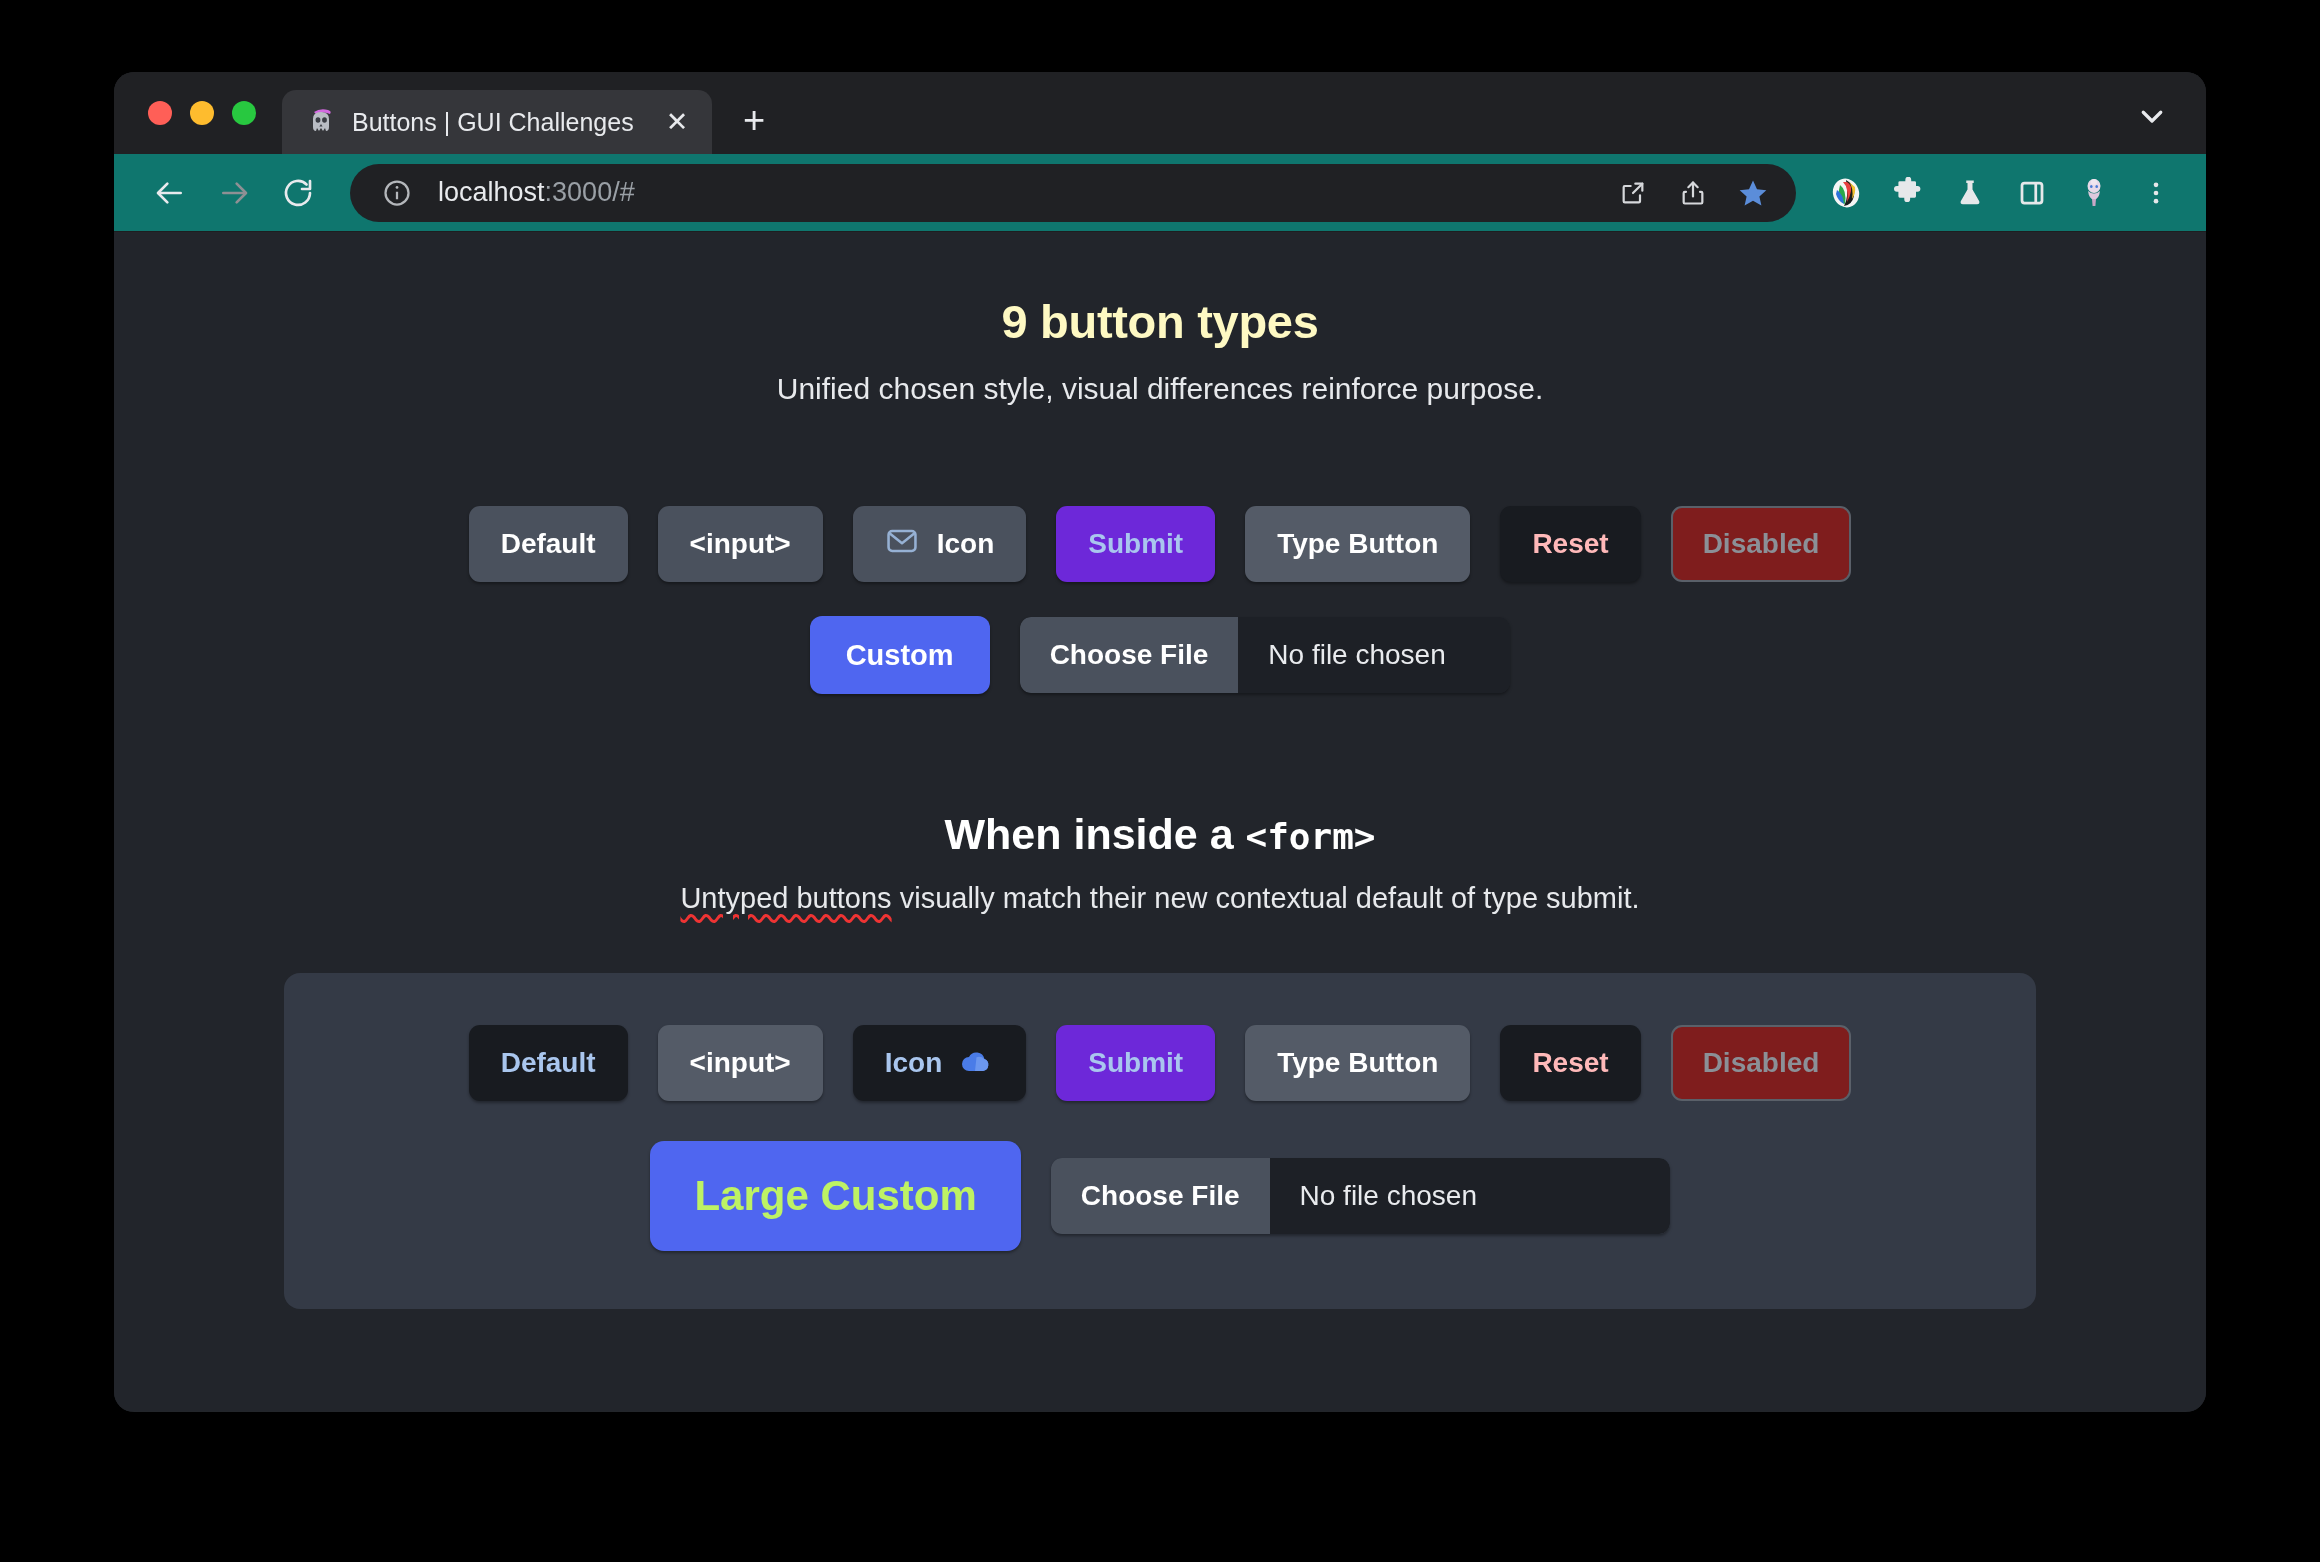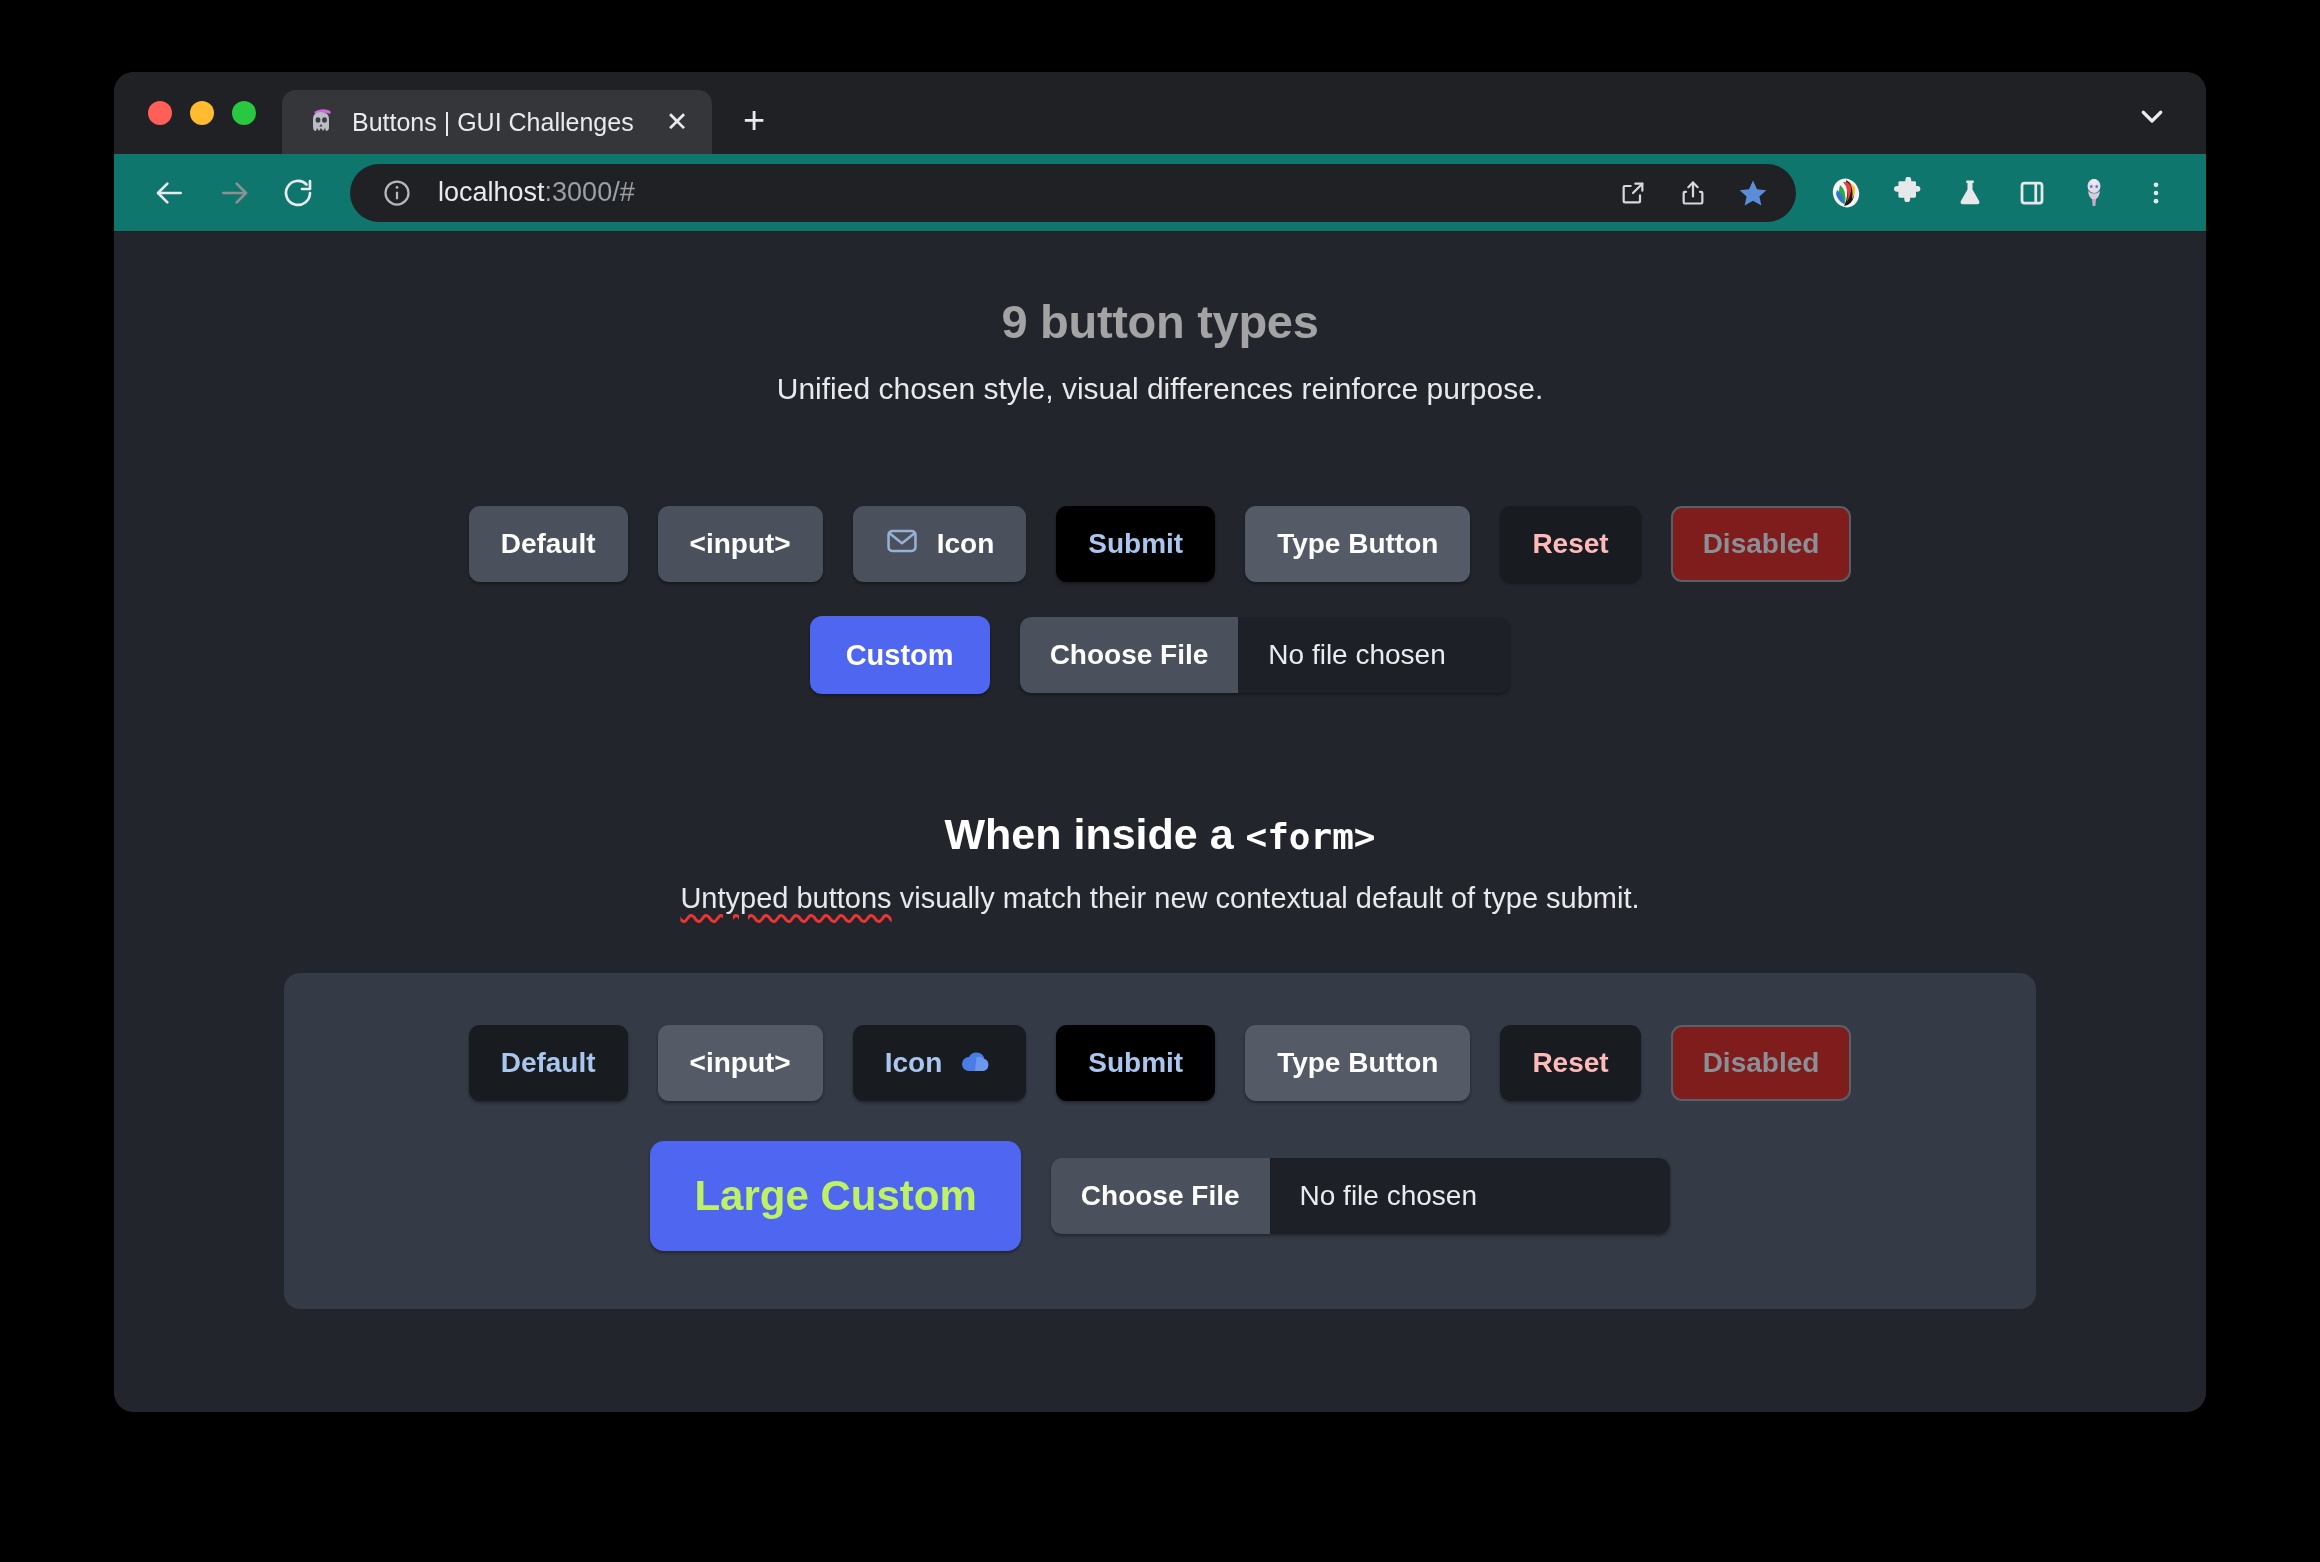--- a/index.html
+++ b/index.html
@@ -152,21 +152,21 @@
   
   #page {
     height: calc(1340px - 82px - 79px);
     background: #22252b;
     padding: 62px 0 0 0;
     overflow: hidden;
   }
 
   .section-head { text-align: center; }
   h1.page-title {
-    color: #a3a3a3;
+    color: #fef9c3;
     font-size: 47px;
     font-weight: 700;
     letter-spacing: -0.3px;
   }
   p.page-sub {
     color: #e7e9ec;
     font-size: 30px;
     font-weight: 400;
     margin-top: 23px;
   }
@@ -211,21 +211,21 @@
     align-items: center;
     justify-content: center;
     gap: 18px;
     white-space: nowrap;
     background: #4a515d;
     color: #ffffff;
     box-shadow: 0 2px 3px rgba(0,0,0,0.35);
   }
   .btn.neutral      { background: #4a515d; color: #ffffff; }
   .btn.neutral-lite { background: #545b67; color: #ffffff; }
-  .btn.dark-submit  { background: #000000; color: #a9c6ee; }
+  .btn.dark-submit  { background: #6d28d9; color: #a9c6ee; }
   .btn.dark-reset   { background: #181b20; color: #ffb9b9; }
   .btn.disabled     { background: #7f1d1d; color: #8b9097; border: 2px solid #5a6069; box-shadow: none; }
   .btn.custom       { background: #4f66f0; color: #ffffff; font-size: 29px; height: 78px; padding: 0 34px; border-radius: 12px; }
   .btn.custom-large { background: #4f66f0; color: #bef264; font-size: 42px; height: 110px; padding: 0 42px; border-radius: 14px; }
   .btn.icon-btn     { background: #4a515d; color: #ffffff; }
   .btn.icon-btn-form{ background: #181b20; color: #a9c6ee; }
 
   .file-input {
     display: inline-flex;
     align-items: stretch;

